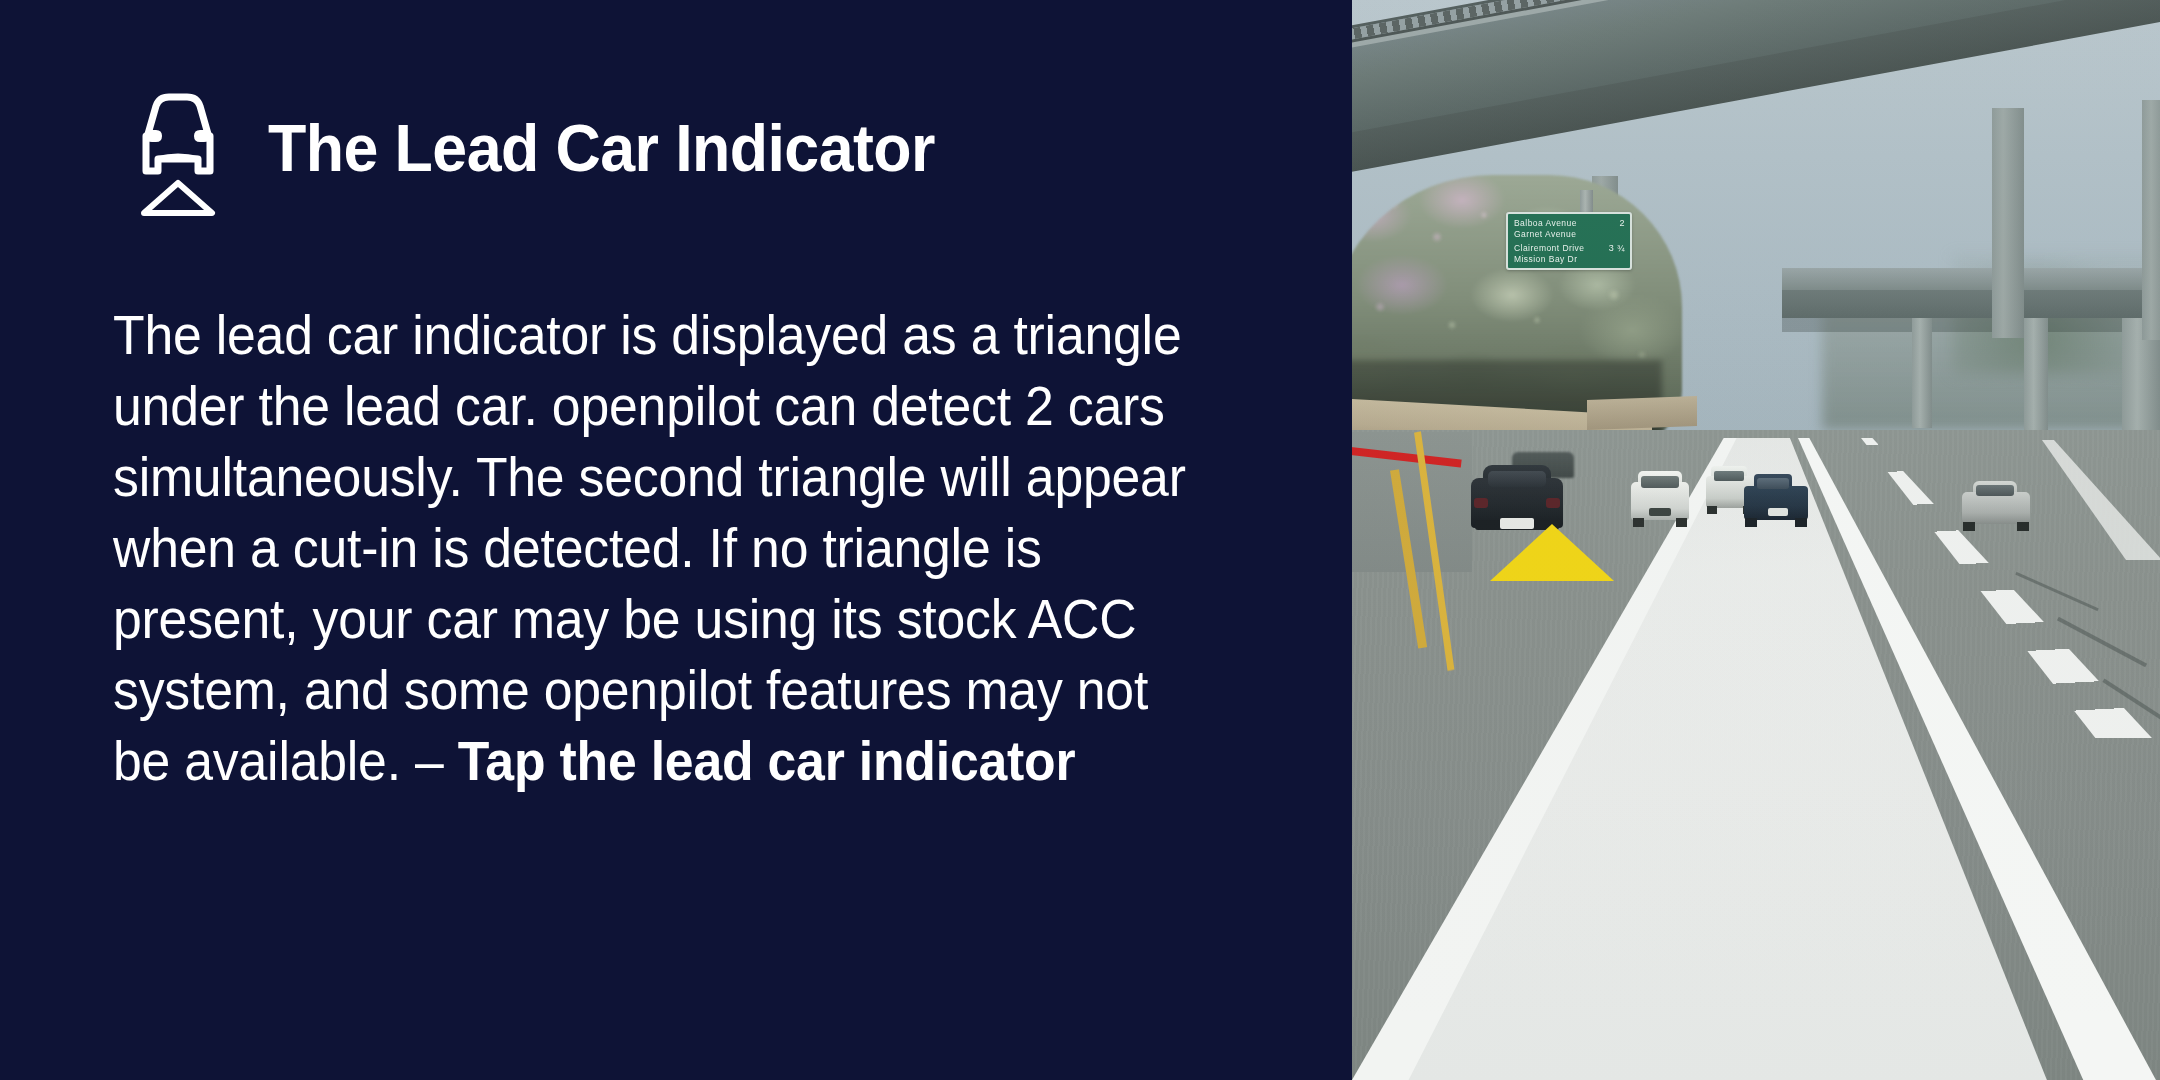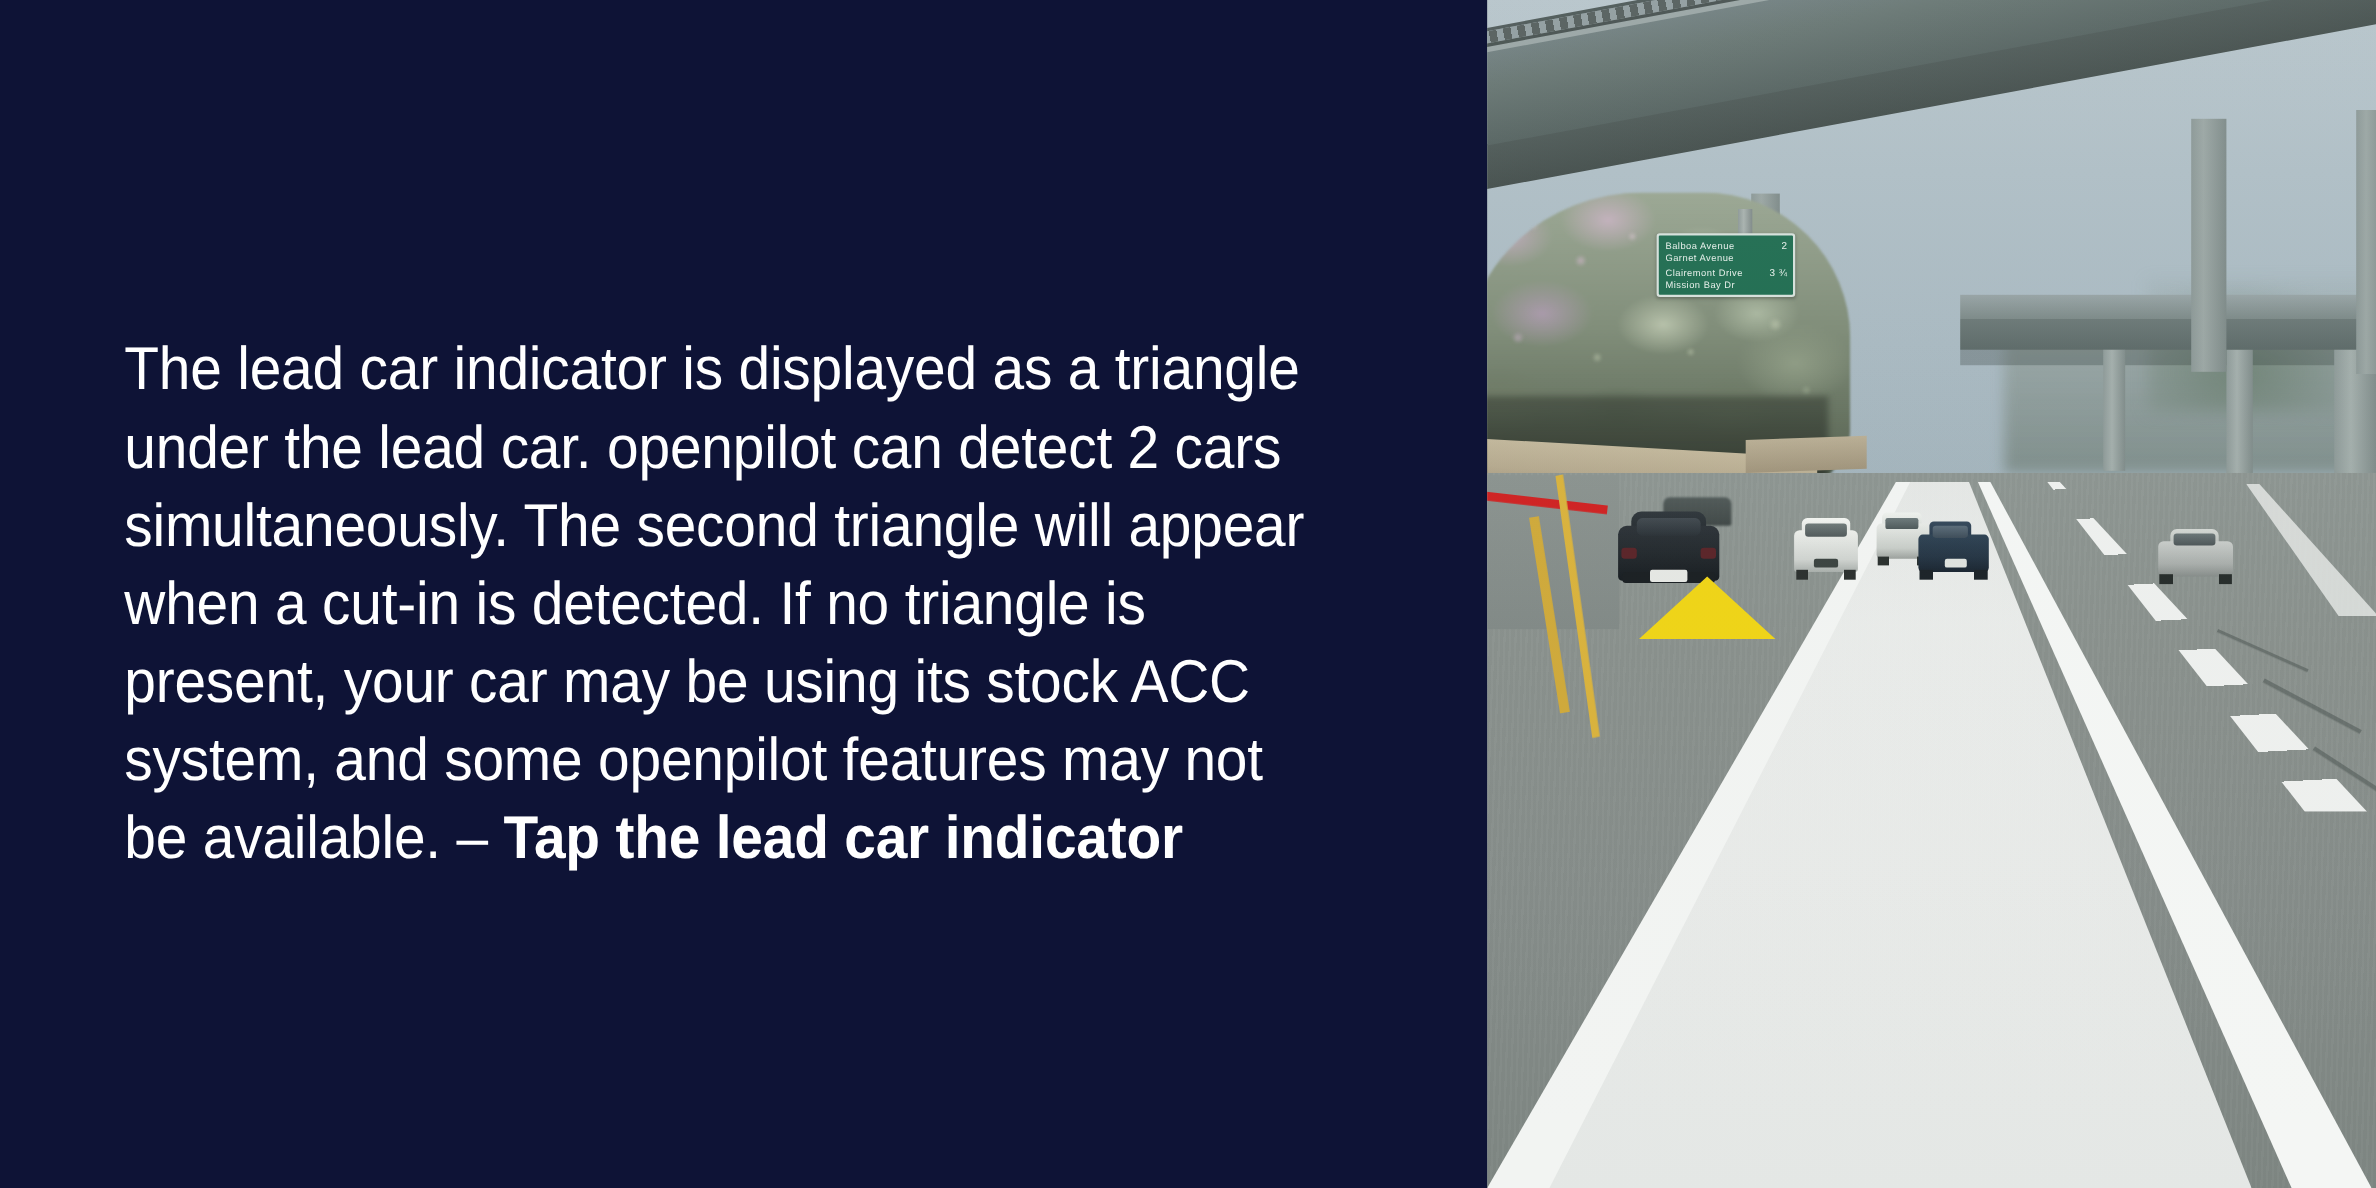--- a/index.html
+++ b/index.html
@@ -536,20 +536,37 @@
     pointer-events:none;
   }
 </style>
 </head>
 <body>
 
 <div class="screen">
 
   <div class="info-panel">
 
+    <div class="header-row">
+
+      <div class="lead-icon">
+        <svg width="120" height="130" viewBox="0 0 120 130" fill="none" xmlns="http://www.w3.org/2000/svg">
+
+          <path d="M30 48 L38 20 Q41 11 51 11 L69 11 Q79 11 82 20 L90 48" stroke="#ffffff" stroke-width="7" stroke-linecap="round" stroke-linejoin="round" fill="none"></path>
+          <path d="M28 50 L28 85 L40 85 L40 73 L80 73 L80 85 L92 85 L92 50" stroke="#ffffff" stroke-width="7" stroke-linecap="round" stroke-linejoin="round" fill="none"></path>
+          <path d="M28 50 Q28 44 34 44 L38 44 Q44 44 44 50 Q44 56 38 56 L34 56 Q28 56 28 50 Z" fill="#ffffff"></path>
+          <path d="M92 50 Q92 44 86 44 L82 44 Q76 44 76 50 Q76 56 82 56 L86 56 Q92 56 92 50 Z" fill="#ffffff"></path>
+          <path d="M40 73 Q60 68 80 73" stroke="#ffffff" stroke-width="6" stroke-linecap="round" fill="none"></path>
+
+          <path d="M26 127 L60 97 L94 127 Z" stroke="#ffffff" stroke-width="6" stroke-linejoin="round" fill="none"></path>
+        </svg>
+      </div>
+
+      <h1 class="panel-title">The Lead Car Indicator</h1>
+    </div>
 
     <p class="panel-body"><span>The lead car indicator is displayed as a triangle under the lead car. openpilot can detect 2 cars simultaneously. The second triangle will appear when a cut-in is detected. If no triangle is present, your car may be using its stock ACC system, and some openpilot features may not be available. – </span><span class="cta">Tap the lead car indicator</span></p>
   </div>
 
   <div class="photo-panel">
 
     <div class="sky"></div>
     <div class="far-hill"></div>
     <div class="far-hill2"></div>
 

